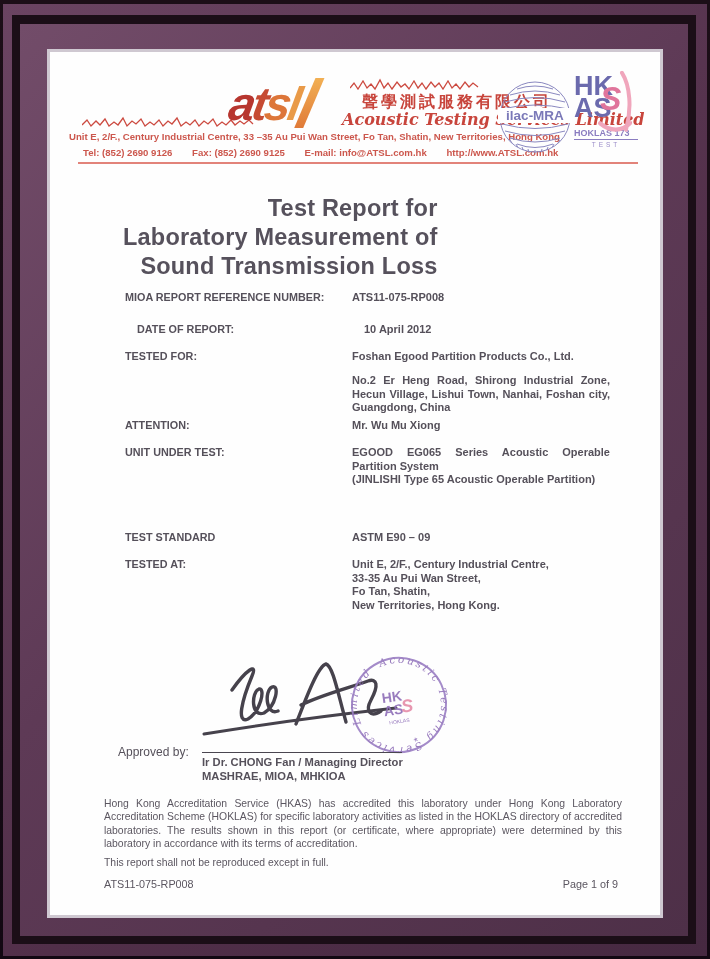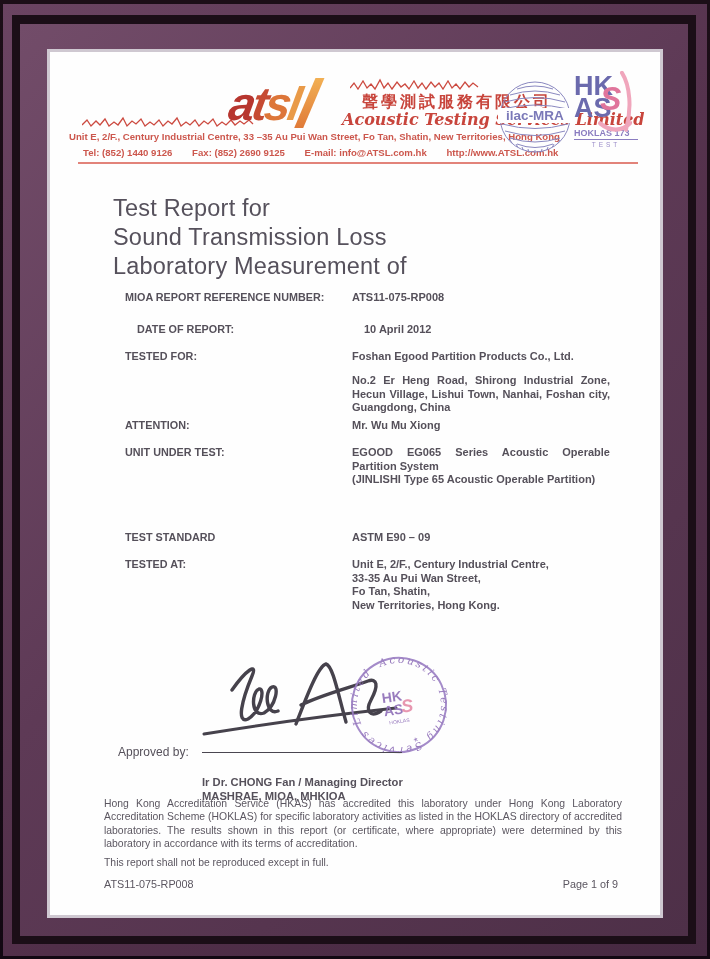--- a/index.html
+++ b/index.html
@@ -31,35 +31,35 @@
   .hkas{position:absolute;left:524px;top:24px;width:64px;}
   .hkas-letters{position:relative;color:#6b6aad;font-weight:900;font-size:27px;line-height:21px;
                 letter-spacing:0px;transform:scaleY(1.05);}
   .hkas-s{position:absolute;left:26px;top:12px;font-size:32px;font-weight:bold;font-style:italic;
           color:#e0759c;}
   .hkas-swoosh{position:absolute;left:18px;top:-4px;}
   .hoklas{margin-top:10px;font-size:9px;font-weight:bold;color:#8a7cc0;border-bottom:1.5px solid #8a7cc0;
           padding-bottom:1px;white-space:nowrap;}
   .hoklas-test{font-size:6.5px;color:#9a8cc8;letter-spacing:3px;text-align:center;margin-top:1px;}
   
-  .title{position:absolute;left:63px;top:142px;font-size:23.5px;font-weight:normal;color:#56515c;
-         line-height:29px;letter-spacing:0.2px;}
+  .title{position:absolute;left:73px;top:142px;font-size:23.5px;font-weight:bold;color:#56515c;
+         line-height:29px;letter-spacing:0.2px;text-align:right;}
   .label{position:absolute;left:75px;font-size:10.8px;font-weight:bold;color:#55505a;}
   .value{position:absolute;left:302px;width:258px;font-size:11px;font-weight:bold;color:#55505a;
          line-height:13.5px;}
   .just{text-align:justify;}
   .t-ref{top:239px;} .t-date{top:271px;padding-left:12px;} .t-for{top:298px;} .t-foraddr{top:322px;}
   .t-att{top:367px;} .t-unit{top:394px;} .t-std{top:479px;} .t-at{top:506px;}
   .unit-p2{margin-top:0px;}
   
   .sig-svg{position:absolute;left:148px;top:604px;}
   .stamp{position:absolute;left:293px;top:597px;transform:rotate(-26deg);opacity:0.9;}
   .approved{position:absolute;left:68px;top:693px;font-size:12px;color:#55505a;}
   .sig-line{position:absolute;left:152px;top:700px;width:200px;border-bottom:1.6px solid #4a4650;}
-  .sig-name{position:absolute;left:152px;top:724px;font-size:11.2px;font-weight:bold;color:#55505a;
+  .sig-name{position:absolute;left:152px;top:704px;font-size:11.2px;font-weight:bold;color:#55505a;
             line-height:13.6px;}
   
   .accred{position:absolute;left:54px;top:745px;right:38px;font-size:10.4px;color:#5b5660;
           line-height:13.4px;text-align:justify;}
   .repro{position:absolute;left:54px;top:805px;font-size:10.4px;color:#5b5660;}
   .foot-row{position:absolute;left:54px;right:42px;top:826px;font-size:10.8px;color:#5b5660;
             display:flex;justify-content:space-between;}
 </style>
 </head>
 <body>
@@ -83,21 +83,21 @@
         <span class="c3">l</span>
       <span class="slash"></span>
     </div>
     <svg class="zigzag" style="left:300px;top:26px" width="130" height="14">
       <polyline points="0,10 4,5 8,11 13,3 17,10 21,6 25,11 30,2 34,10 38,5 42,11 47,4 51,9 55,6 59,11 64,3 68,10 72,5 76,11 81,4 85,9 89,5 93,11 98,3 102,10 106,6 110,11 115,4 119,9 123,5 128,9" fill="none" stroke="#cc4a40" stroke-width="1.3"></polyline>
     </svg>
     <div class="cn">聲學測試服務有限公司</div>
     <div class="script">Acoustic Testing Services Limited</div>
     <div class="addr1">Unit E, 2/F., Century Industrial Centre, 33 –35 Au Pui Wan Street, Fo Tan, Shatin, New Territories, Hong Kong</div>
     <div class="addr2">
-      <span>Tel: (852) 1440 9126</span>
+      <span>Tel: (852) 2690 9126</span>
       <span>Fax: (852) 2690 9125</span>
       <span>E-mail: info@ATSL.com.hk</span>
       <span>http://www.ATSL.com.hk</span>
     </div>
     <div class="rule"></div>
 
     <svg class="ilac" width="78" height="78" viewBox="0 0 78 78">
       <g fill="none" stroke="#8a88c0" stroke-width="1">
         <circle cx="39" cy="39" r="35"></circle>
         <path d="M21,11 Q39,5 57,11"></path>
@@ -122,22 +122,22 @@
           <path d="M30,2 C38,14 40,36 34,56 M8,50 C18,58 30,58 38,50" fill="none" stroke="#f0a6bc" stroke-width="4" stroke-linecap="round"></path>
         </svg>
         <span class="hkas-s">S</span>
       </div>
       <div class="hoklas">HOKLAS 173</div>
       <div class="hoklas-test">TEST</div>
     </div>
 
     <div class="title">
       <div>Test Report for</div>
+      <div>Laboratory Measurement of</div>
       <div>Sound Transmission Loss</div>
-      <div>Laboratory Measurement of</div>
     </div>
 
     <div class="label t-ref">MIOA REPORT REFERENCE NUMBER:</div>
     <div class="value t-ref">ATS11-075-RP008</div>
 
     <div class="label t-date">DATE OF REPORT:</div>
     <div class="value t-date">10 April 2012</div>
 
     <div class="label t-for">TESTED FOR:</div>
     <div class="value t-for">Foshan Egood Partition Products Co., Ltd.</div>

